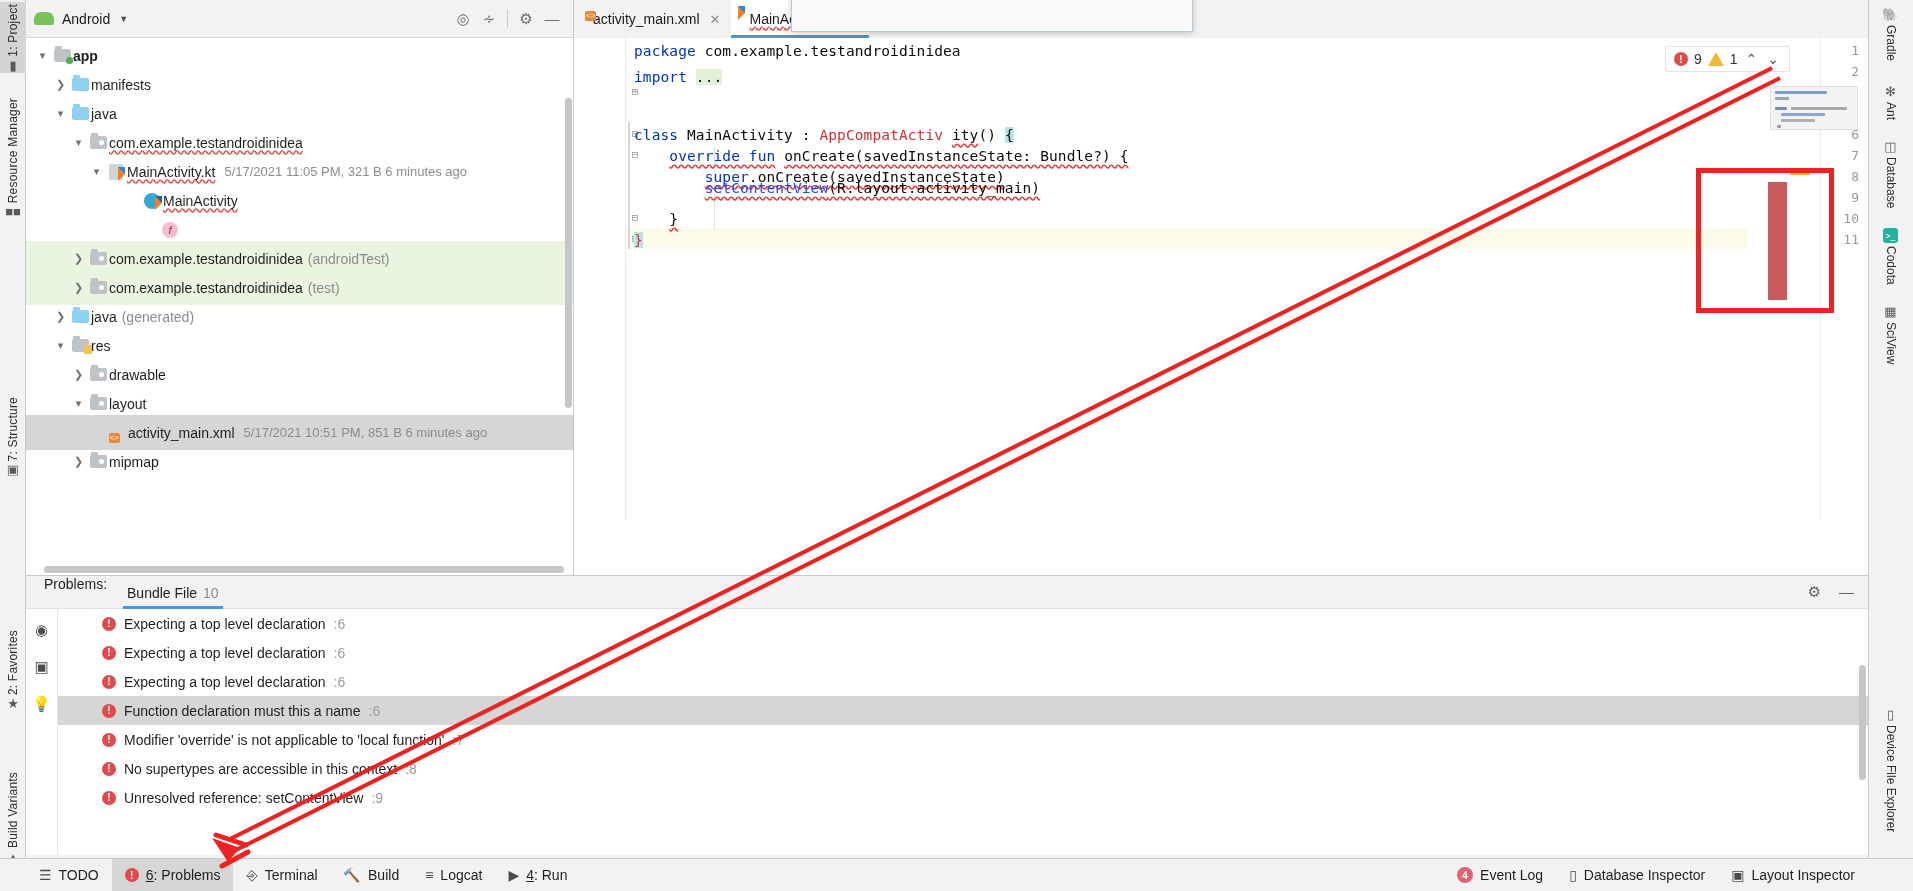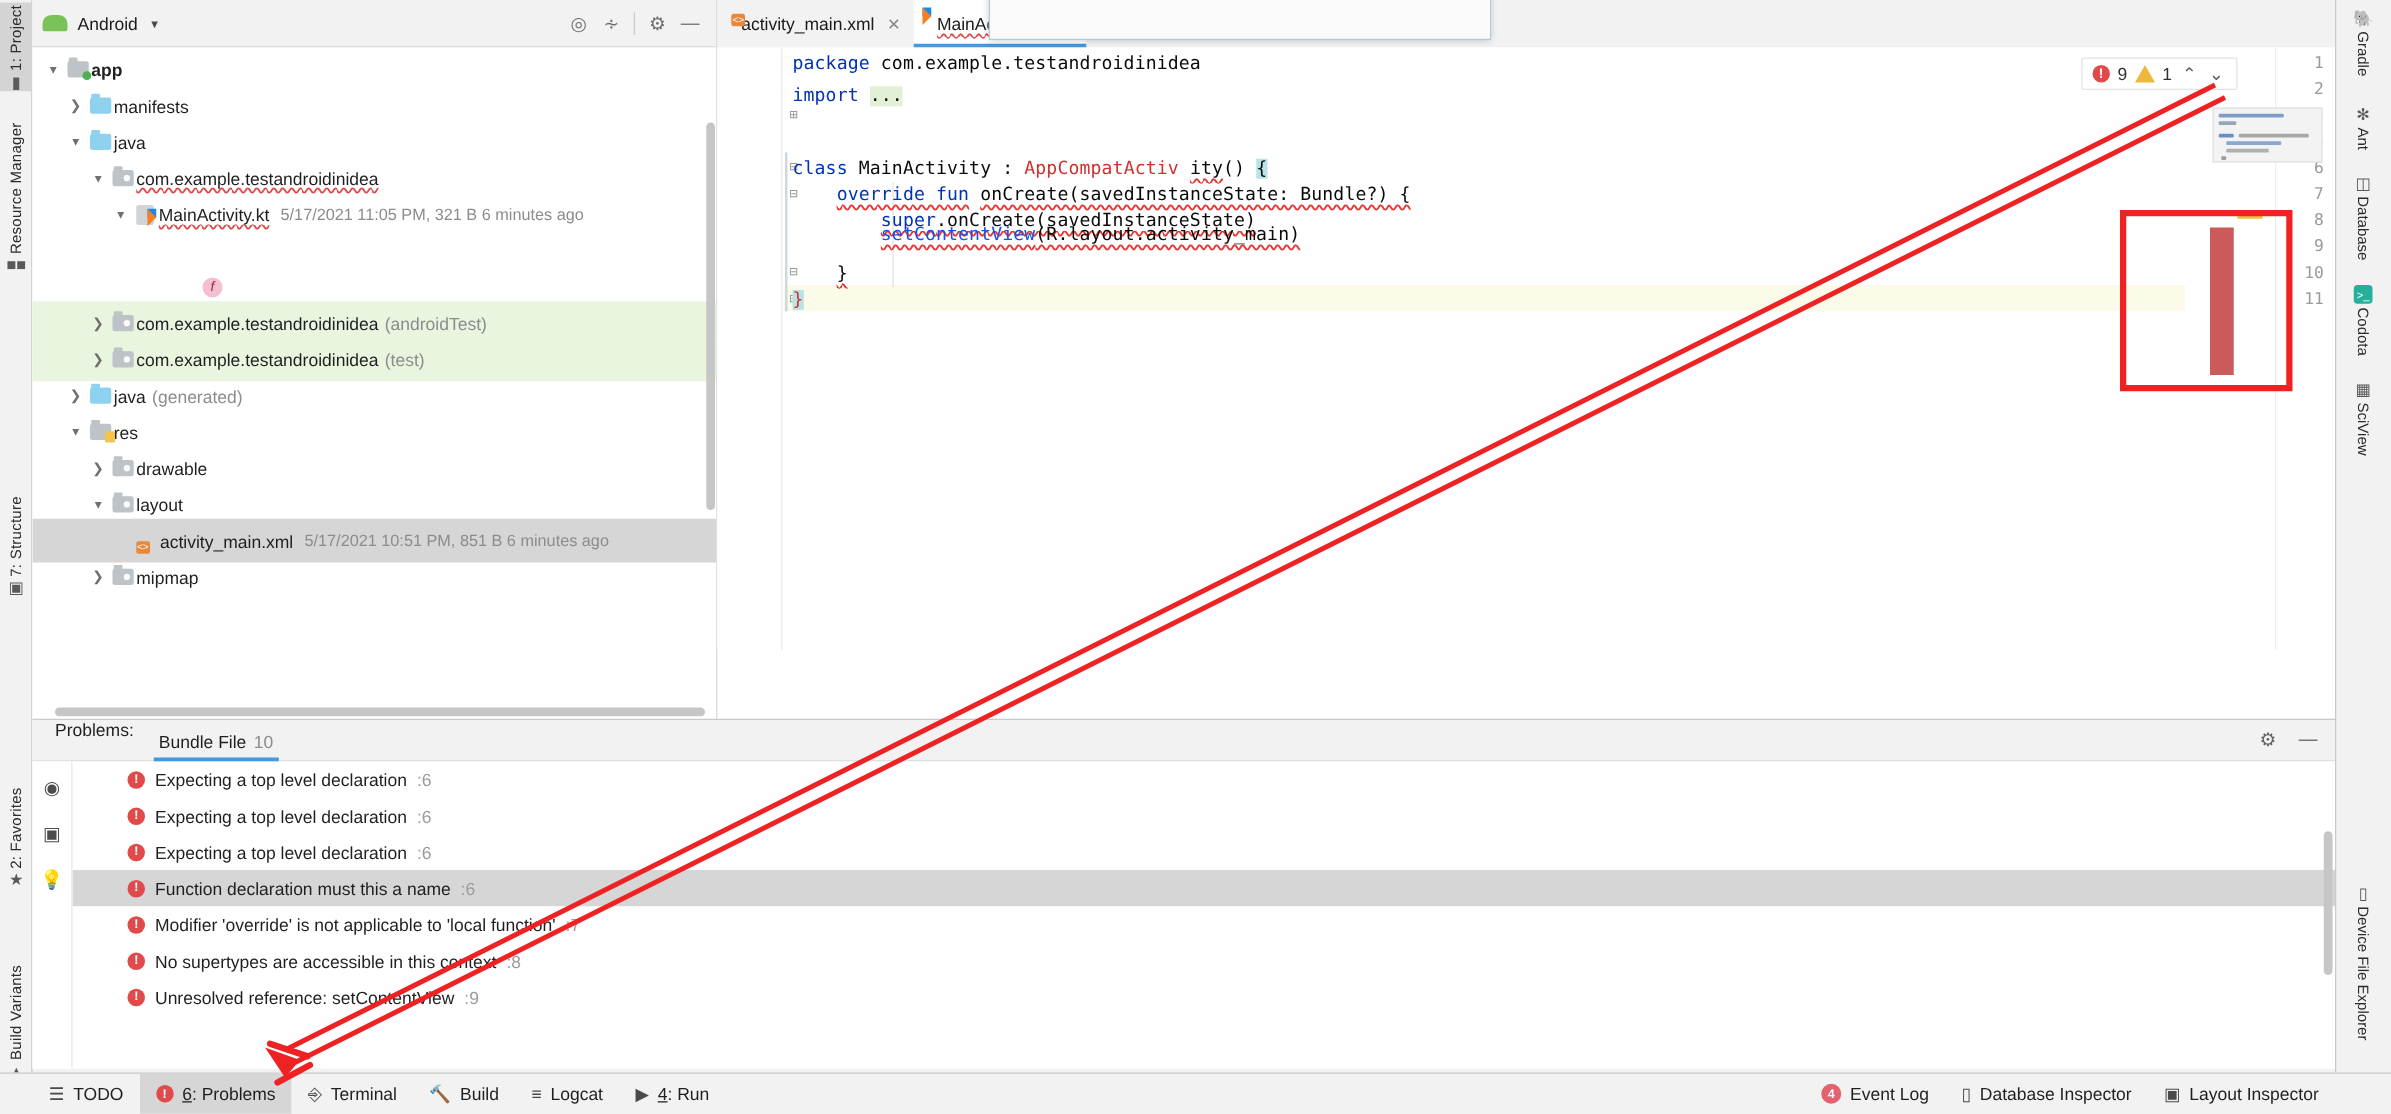--- a/index.html
+++ b/index.html
@@ -363,20 +363,27 @@
 
       <div class="trow" style="top:116px;position:absolute;left:54px;right:0;">
         <span class="tarrow">▾</span>
         <span class="ticon">
             <span class="kticon"></span>
           </span>
         <span class="tlabel squiggle">MainActivity.kt</span>
         <span class="tmeta">5/17/2021 11:05 PM, 321 B 6 minutes ago</span>
       </div>
 
+      <div class="trow" style="top:145px;position:absolute;left:90px;right:0;">
+        <span class="tarrow none">❯</span>
+        <span class="ticon">
+            <span class="clsicon"></span>
+          </span>
+        <span class="tlabel squiggle">MainActivity</span>
+      </div>
 
       <div class="trow" style="top:174px;position:absolute;left:108px;right:0;">
         <span class="tarrow none">❯</span>
         <span class="ticon">
             <span class="ficon">f</span>
           </span>
       </div>
 
       <div class="trow green" style="top:203px;position:absolute;left:0;right:0;padding-left:44px;">
         <span class="tarrow">❯</span>

